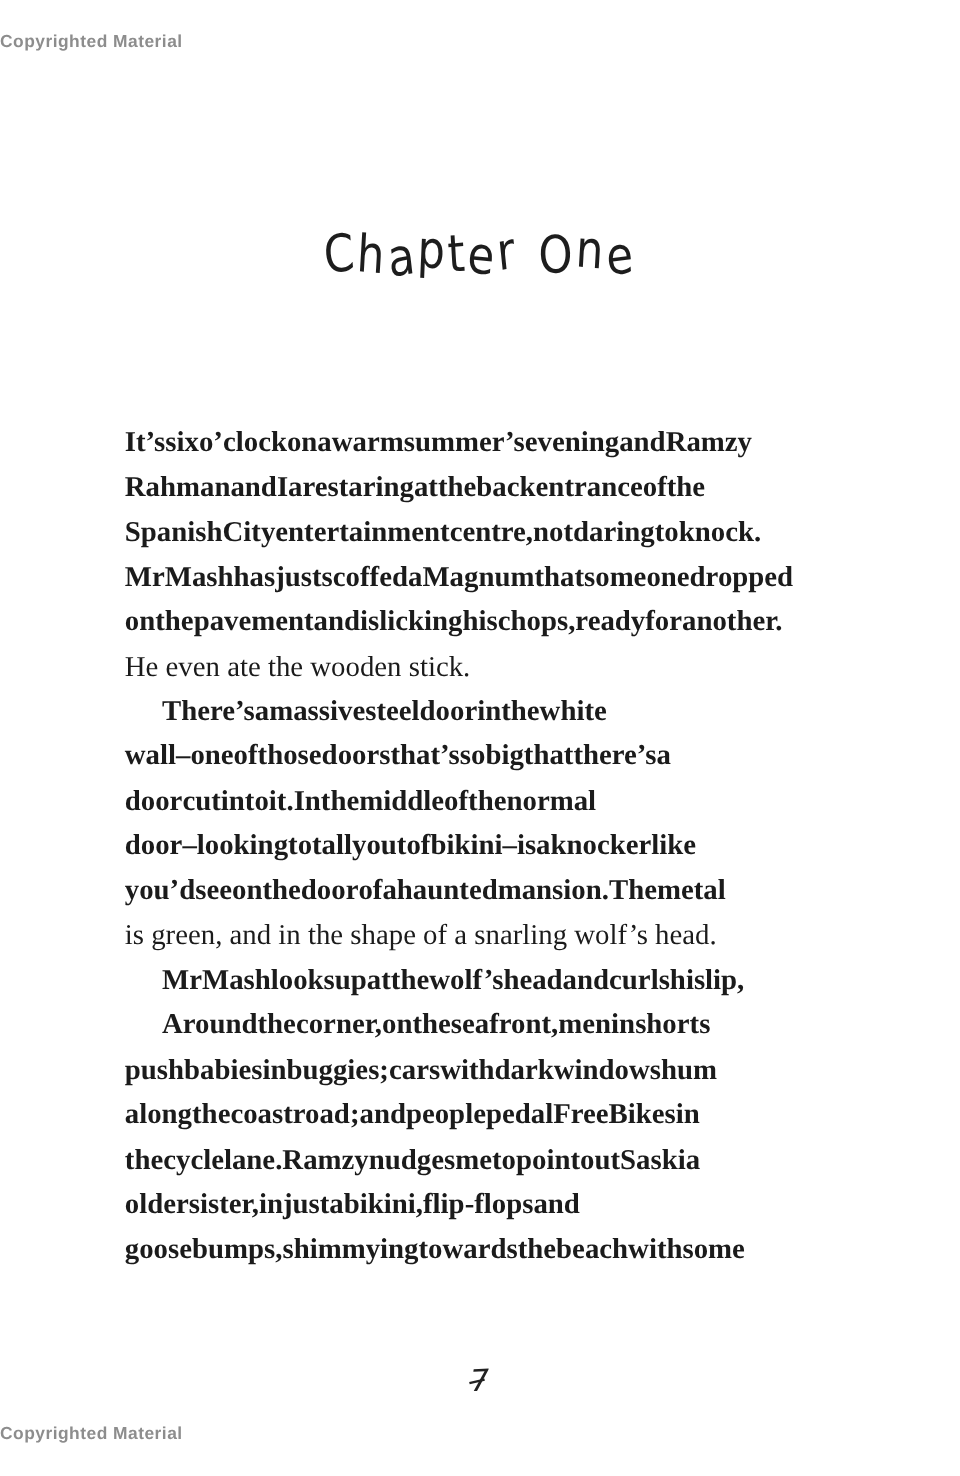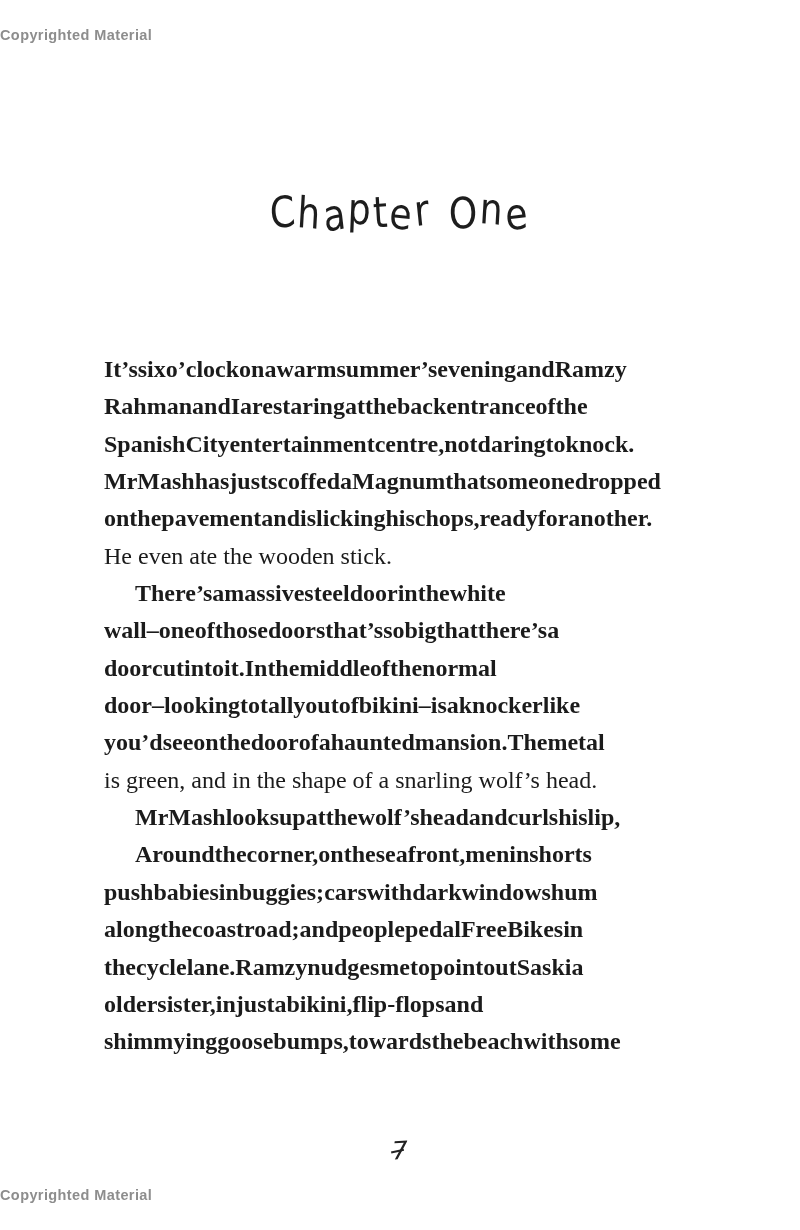--- a/index.html
+++ b/index.html
@@ -298,22 +298,22 @@
           <span class="word">older</span>
           <span class="word">sister,</span>
           <span class="word">in</span>
           <span class="word">just</span>
           <span class="word">a</span>
           <span class="word">bikini,</span>
           <span class="word">flip-flops</span>
           <span class="word">and</span>
         </div>
         <div class="line justified">
+          <span class="word">goosebumps,</span>
           <span class="word">shimmying</span>
-          <span class="word">goosebumps,</span>
           <span class="word">towards</span>
           <span class="word">the</span>
           <span class="word">beach</span>
           <span class="word">with</span>
           <span class="word">some</span>
         </div>
       </div>
     </div>
 
   <div class="footer-number">

